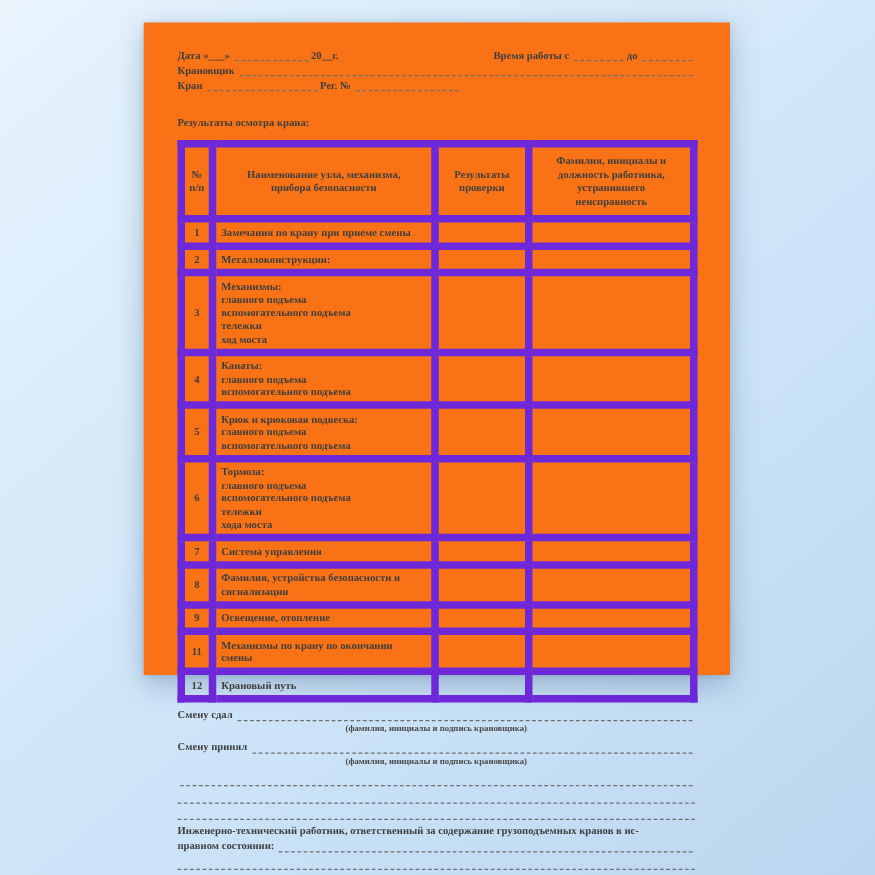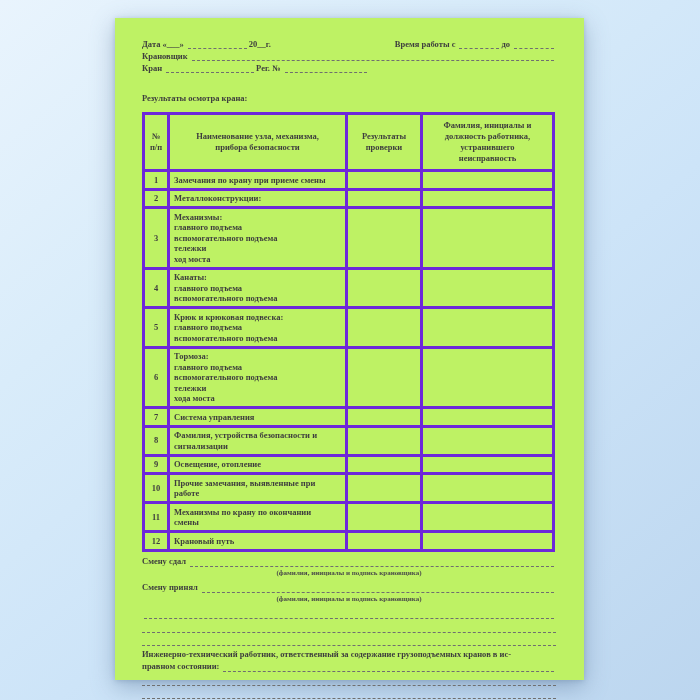--- a/index.html
+++ b/index.html
@@ -2,35 +2,35 @@
 <html><head>
 <meta charset="utf-8">
 <style>
   html,body{margin:0;padding:0;}
   body{
     width:700px;height:700px;overflow:hidden;position:relative;
     background:linear-gradient(140deg,#e9f4fd 0%,#d9ecfa 30%,#cde4f8 58%,#bcd6ef 100%);
     font-family:"Liberation Serif","DejaVu Serif",serif;
   }
   .paper{
-    position:absolute;left:115px;top:18px;width:469px;height:662px;
-    background:#bef264;box-sizing:border-box;padding:20px 28px 0 27px;
+    position:absolute;left:115px;top:18px;width:469px;height:522px;
+    background:#f97316;box-sizing:border-box;padding:20px 28px 0 27px;
     color:#3e3e3e;font-weight:bold;font-size:8.5px;
     box-shadow:0 7px 22px rgba(88,118,152,.45),0 1px 5px rgba(88,118,152,.30);
   }
   .hline{display:flex;align-items:flex-end;height:12px;line-height:12px;white-space:nowrap;}
   .lbl{margin-right:2px;}
   .fill{border-bottom:1px dashed #6f6f6f;height:3px;margin:0 2px 1px 2px;}
   .w59{width:59px}.w40{width:40px}.w88{width:88px}.w82{width:82px}
   .grow{flex:1}
   .spread{justify-content:space-between}
   .group{display:flex;align-items:flex-end;}
   .sec{margin-top:18px;height:12px;line-height:12px;}
   table.insp{border-collapse:collapse;table-layout:fixed;width:410px;margin-top:8px;}
-  table.insp th,table.insp td{border:3px solid #6d28d9;box-sizing:border-box;margin-top:45px;}
+  table.insp th,table.insp td{border:6px solid #6d28d9;box-sizing:border-box;margin-top:45px;}
   table.insp th{
     font-size:8.5px;line-height:11px;font-weight:bold;
     padding:5px 2px;text-align:center;vertical-align:middle;white-space:pre-line;
   }
   td.num{text-align:center;vertical-align:middle;font-size:8.5px;line-height:10.5px;padding:2.5px 1px;}
   td.name{font-size:8.5px;line-height:10.5px;padding:2.5px 4px;white-space:pre-line;vertical-align:middle;text-align:left;}
   td.blank{padding:0;}
   .footer{margin-top:3px;}
   .frow{display:flex;align-items:flex-end;height:13px;line-height:13px;white-space:nowrap;}
   .fcap{font-size:7px;line-height:9px;height:9px;text-align:center;margin:1px 0 3px 0;color:#4a4a4a;}
@@ -151,27 +151,20 @@
       <td class="blank"></td>
       <td class="blank"></td>
     </tr>
     <tr>
       <td class="num">9</td>
       <td class="name">Освещение, отопление</td>
       <td class="blank"></td>
       <td class="blank"></td>
     </tr>
     <tr>
-      <td class="num">10</td>
-      <td class="name">Прочие замечания, выявленные при
-работе</td>
-      <td class="blank"></td>
-      <td class="blank"></td>
-    </tr>
-    <tr>
       <td class="num">11</td>
       <td class="name">Механизмы по крану по окончании
 смены</td>
       <td class="blank"></td>
       <td class="blank"></td>
     </tr>
     <tr>
       <td class="num">12</td>
       <td class="name">Крановый путь</td>
       <td class="blank"></td>

